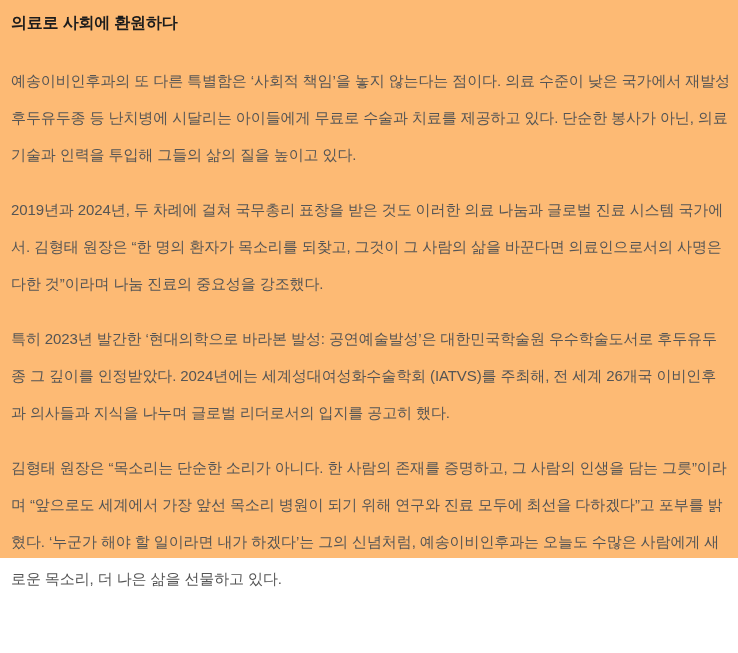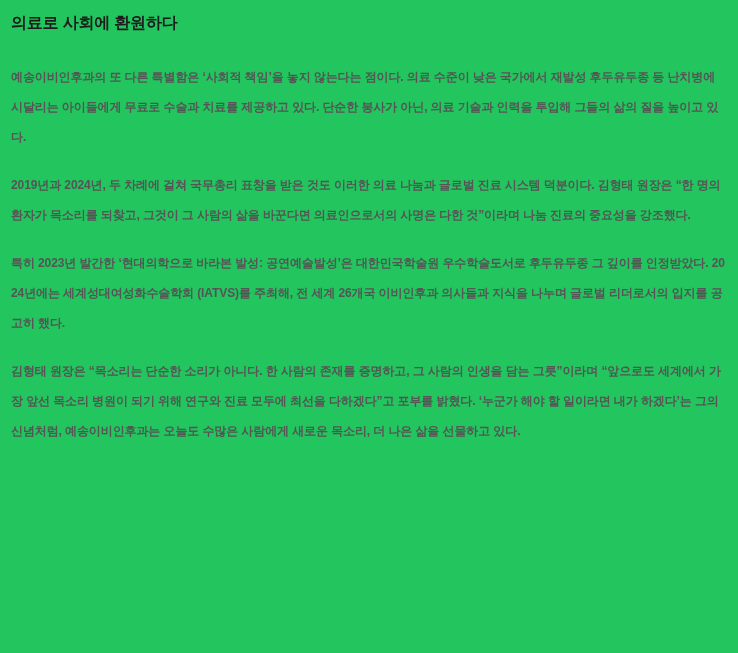--- a/index.html
+++ b/index.html
@@ -9,52 +9,52 @@
   }
   body {
     width: 738px;
     height: 653px;
     overflow: hidden;
     font-family: "Liberation Sans", "DejaVu Sans", sans-serif;
   }
   .article {
     box-sizing: border-box;
     width: 738px;
-    height: 653px;
+    height: 558px;
     padding: 13px 8px 20px 11px;
-    background: #22c55e;
+    background: #fdba74;
   }
   .article-heading {
     margin: 0 0 29px 0;
     font-size: 16px;
     line-height: 20px;
     font-weight: 700;
     color: #1c1c1c;
     letter-spacing: -0.2px;
   }
   .article-paragraph {
     margin: 0 0 18px 0;
-    font-size: 12px;
-    line-height: 30px;
-    font-weight: 700;
+    font-size: 15px;
+    line-height: 37px;
+    font-weight: 400;
     color: #555555;
     letter-spacing: -0.1px;
     word-break: break-all;
   }
   .article-paragraph:last-child {
     margin-bottom: 0;
   }
 </style>
 </head>
 <body>
 
 <article class="article">
   <h1 class="article-heading">의료로 사회에 환원하다</h1>
 
   <p class="article-paragraph">예송이비인후과의 또 다른 특별함은 ‘사회적 책임’을 놓지 않는다는 점이다. 의료 수준이 낮은 국가에서 재발성 후두유두종 등 난치병에 시달리는 아이들에게 무료로 수술과 치료를 제공하고 있다. 단순한 봉사가 아닌, 의료 기술과 인력을 투입해 그들의 삶의 질을 높이고 있다.</p>
 
-  <p class="article-paragraph">2019년과 2024년, 두 차례에 걸쳐 국무총리 표창을 받은 것도 이러한 의료 나눔과 글로벌 진료 시스템 덕분이다. 김형태 원장은 “한 명의 환자가 목소리를 되찾고, 그것이 그 사람의 삶을 바꾼다면 의료인으로서의 사명은 다한 것”이라며 나눔 진료의 중요성을 강조했다.</p>
+  <p class="article-paragraph">2019년과 2024년, 두 차례에 걸쳐 국무총리 표창을 받은 것도 이러한 의료 나눔과 글로벌 진료 시스템 국가에서. 김형태 원장은 “한 명의 환자가 목소리를 되찾고, 그것이 그 사람의 삶을 바꾼다면 의료인으로서의 사명은 다한 것”이라며 나눔 진료의 중요성을 강조했다.</p>
 
 
   <p class="article-paragraph">특히 2023년 발간한 ‘현대의학으로 바라본 발성: 공연예술발성’은 대한민국학술원 우수학술도서로 후두유두종 그 깊이를 인정받았다. 2024년에는 세계성대여성화수술학회 (IATVS)를 주최해, 전 세계 26개국 이비인후과 의사들과 지식을 나누며 글로벌 리더로서의 입지를 공고히 했다.</p>
 
   <p class="article-paragraph">김형태 원장은 “목소리는 단순한 소리가 아니다. 한 사람의 존재를 증명하고, 그 사람의 인생을 담는 그릇”이라며 “앞으로도 세계에서 가장 앞선 목소리 병원이 되기 위해 연구와 진료 모두에 최선을 다하겠다”고 포부를 밝혔다. ‘누군가 해야 할 일이라면 내가 하겠다’는 그의 신념처럼, 예송이비인후과는 오늘도 수많은 사람에게 새로운 목소리, 더 나은 삶을 선물하고 있다.</p>
 </article>
 
 </body></html>

